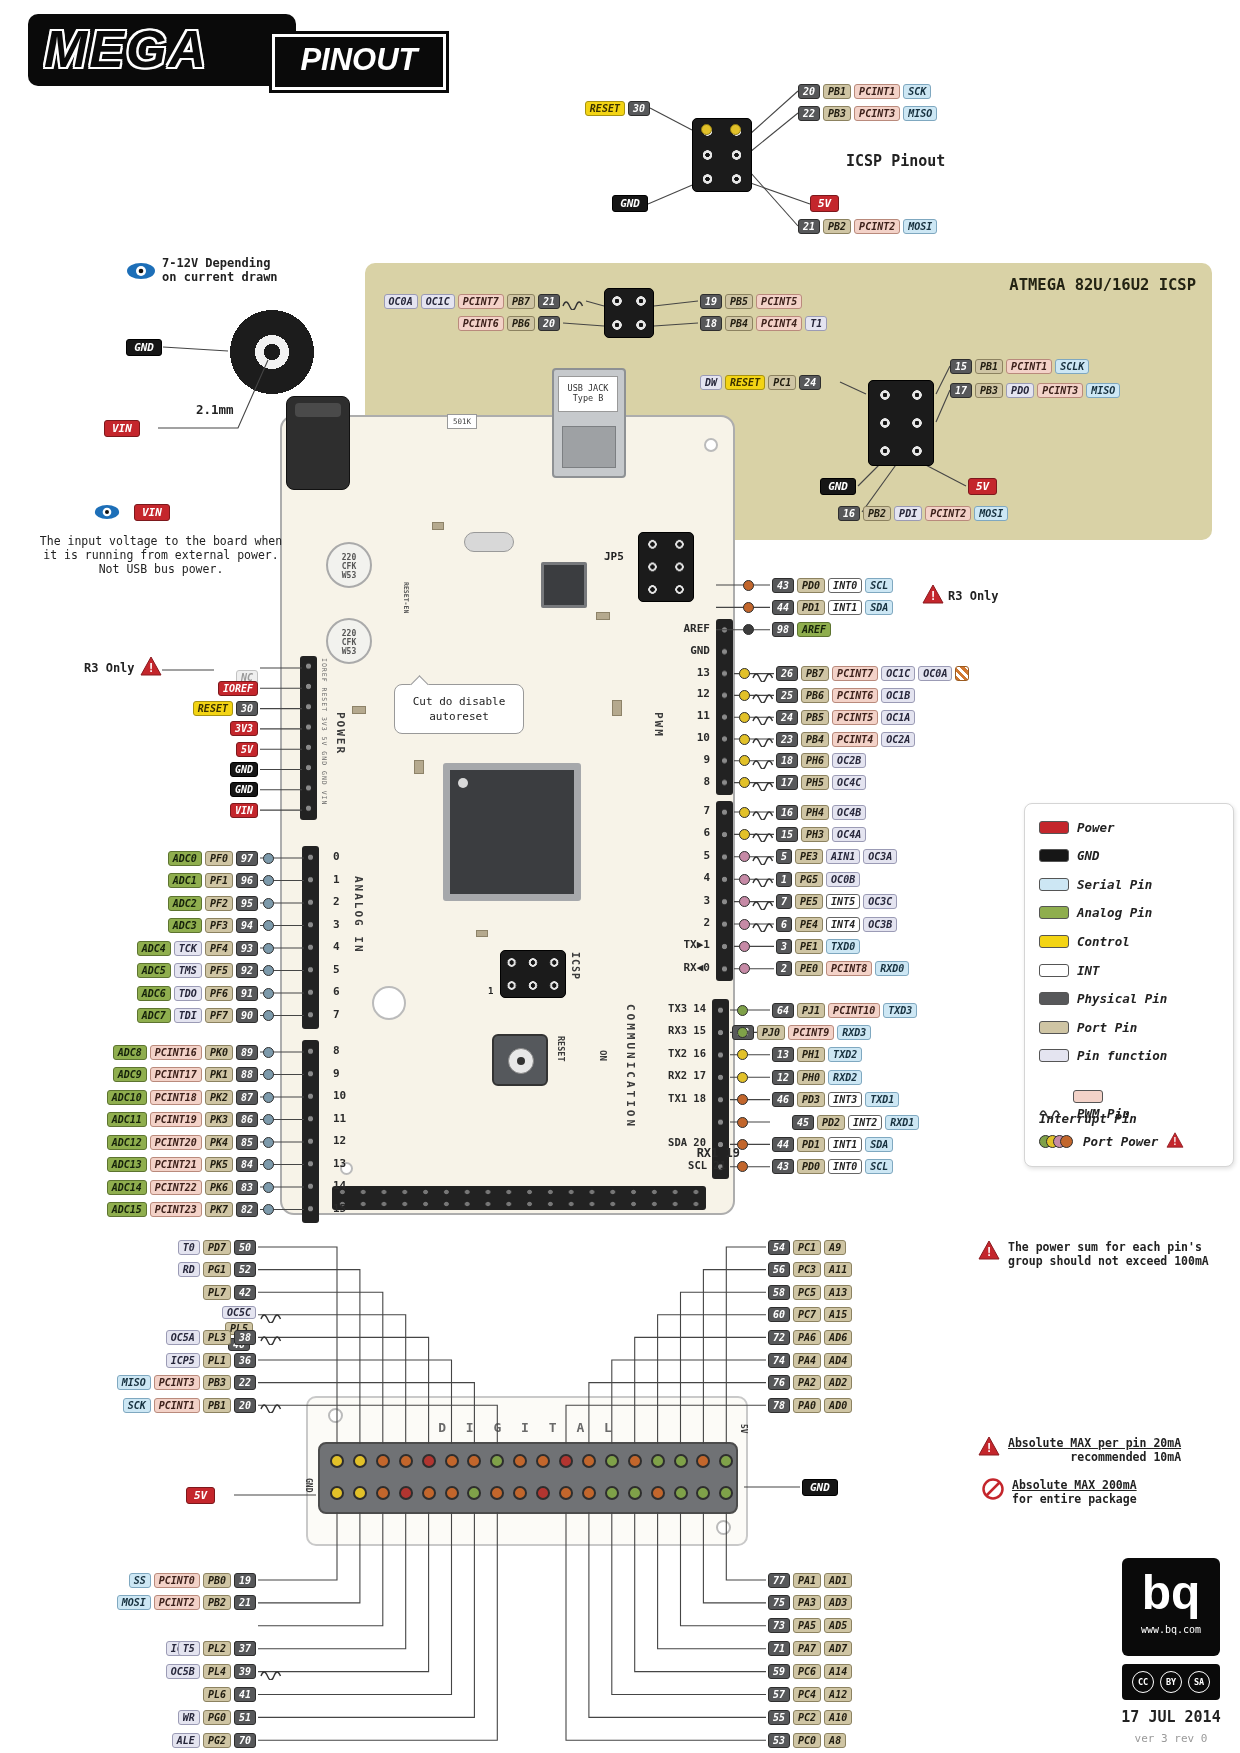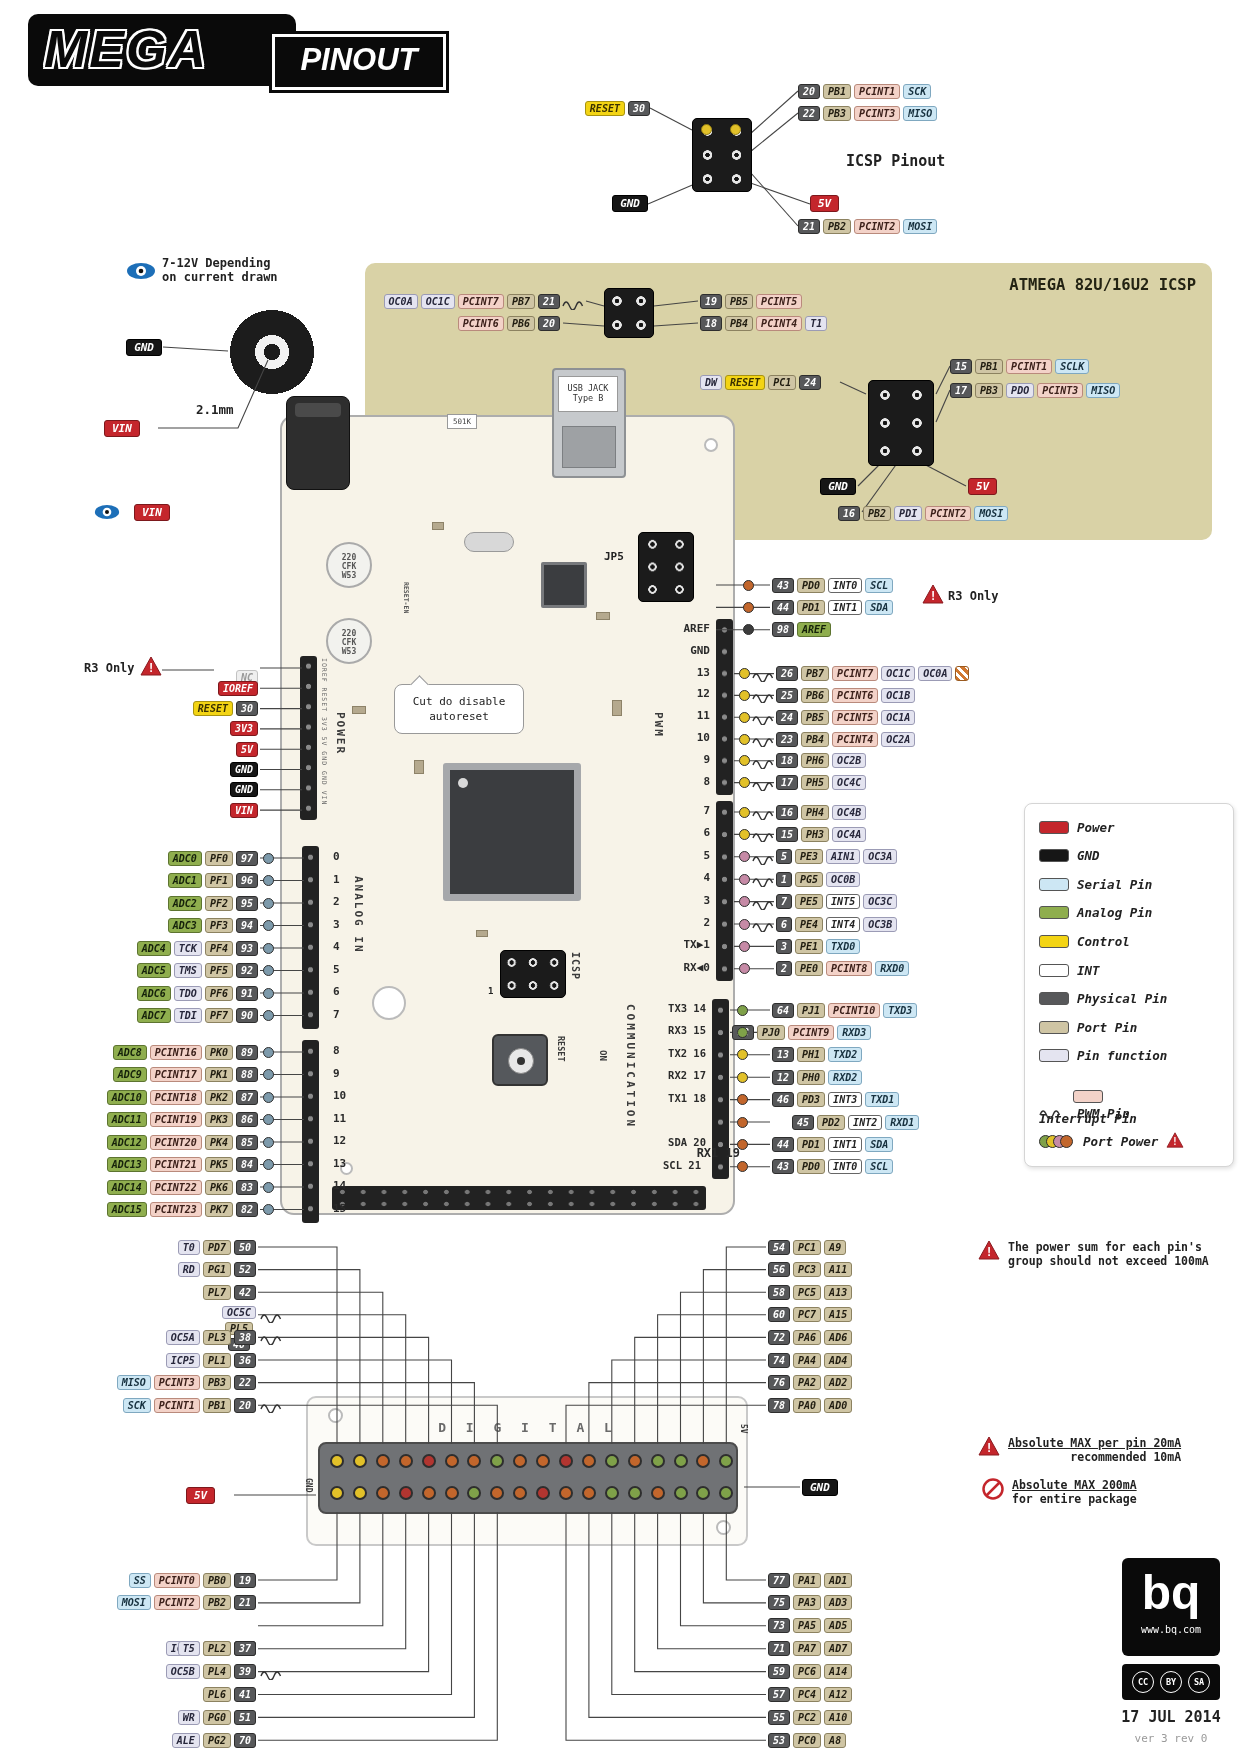--- a/index.html
+++ b/index.html
@@ -382,20 +382,25 @@
   <span class="badge badge-lg b-pwr abs" id="vin-badge-1">VIN</span>
   <div class="abs" id="mm-label">2.1mm</div>
   <span class="abs" id="eye2">
     <svg width="26" height="16" viewBox="0 0 30 18">
         <ellipse cx="15" cy="9" rx="14" ry="8" fill="#1d6fb8"></ellipse>
         <circle cx="15" cy="9" r="5" fill="#fff"></circle>
         <circle cx="15" cy="9" r="2.3" fill="#101010"></circle>
       </svg>
   </span>
   <span class="badge badge-lg b-pwr abs" id="vin-badge-2">VIN</span>
+  <div class="abs" id="vin-note">
+    <div>The input voltage to the board when</div>
+    <div>it is running from external power.</div>
+    <div>Not USB bus power.</div>
+  </div>
   <div class="abs" id="r3-text">R3 Only</div>
   <span class="abs" id="r3-tri">
     <svg width="22" height="20" viewBox="0 0 22 20">
         <path d="M11 1 L21 19 L1 19 Z" fill="#c4262c" stroke="#8a1a1f"></path>
         <text x="11" y="16" text-anchor="middle" font-size="12" font-weight="bold" fill="#fff">!</text>
       </svg>
   </span>
   <span class="abs" id="r3b-tri">
     <svg width="22" height="20" viewBox="0 0 22 20">
         <path d="M11 1 L21 19 L1 19 Z" fill="#c4262c" stroke="#8a1a1f"></path>
@@ -1114,21 +1119,21 @@
     <div class="elabel" style="left: 652px; width: 58px; top: 916px; font-size: 11px; text-align: right;">2</div>
     <div class="elabel" style="left: 652px; width: 58px; top: 938.4px; font-size: 11px; text-align: right;">TX▶1</div>
     <div class="elabel" style="left: 652px; width: 58px; top: 960.8px; font-size: 11px; text-align: right;">RX◀0</div>
     <div class="elabel" style="left: 646px; width: 60px; top: 1002px; font-size: 10.5px; text-align: right;">TX3 14</div>
     <div class="elabel" style="left: 646px; width: 60px; top: 1024.4px; font-size: 10.5px; text-align: right;">RX3 15</div>
     <div class="elabel" style="left: 646px; width: 60px; top: 1046.8px; font-size: 10.5px; text-align: right;">TX2 16</div>
     <div class="elabel" style="left: 646px; width: 60px; top: 1069.2px; font-size: 10.5px; text-align: right;">RX2 17</div>
     <div class="elabel" style="left: 646px; width: 60px; top: 1091.6px; font-size: 10.5px; text-align: right;">TX1 18</div>
     <div class="elabel" style="left: 680px; width: 60px; top: 1114px; font-size: 12px; text-align: right; margin-top: 32px;">RX1 19</div>
     <div class="elabel" style="left: 646px; width: 60px; top: 1136.4px; font-size: 10.5px; text-align: right;">SDA 20</div>
-    <div class="elabel" style="left: 652px; width: 60px; top: 1158.8px; font-size: 10.5px; text-align: center;">SCL 21</div>
+    <div class="elabel" style="left: 666px; width: 60px; top: 1158.8px; font-size: 10.5px; text-align: right;">SCL 21</div>
     <div class="elabel" style="left: 333px; width: 24px; top: 850px; font-size: 11px; text-align: left;">0</div>
     <div class="elabel" style="left: 333px; width: 24px; top: 872.5px; font-size: 11px; text-align: left;">1</div>
     <div class="elabel" style="left: 333px; width: 24px; top: 895px; font-size: 11px; text-align: left;">2</div>
     <div class="elabel" style="left: 333px; width: 24px; top: 917.5px; font-size: 11px; text-align: left;">3</div>
     <div class="elabel" style="left: 333px; width: 24px; top: 940px; font-size: 11px; text-align: left;">4</div>
     <div class="elabel" style="left: 333px; width: 24px; top: 962.5px; font-size: 11px; text-align: left;">5</div>
     <div class="elabel" style="left: 333px; width: 24px; top: 985px; font-size: 11px; text-align: left;">6</div>
     <div class="elabel" style="left: 333px; width: 24px; top: 1007.5px; font-size: 11px; text-align: left;">7</div>
     <div class="elabel" style="left: 333px; width: 24px; top: 1044px; font-size: 11px; text-align: left;">8</div>
     <div class="elabel" style="left: 333px; width: 24px; top: 1066.5px; font-size: 11px; text-align: left;">9</div>

